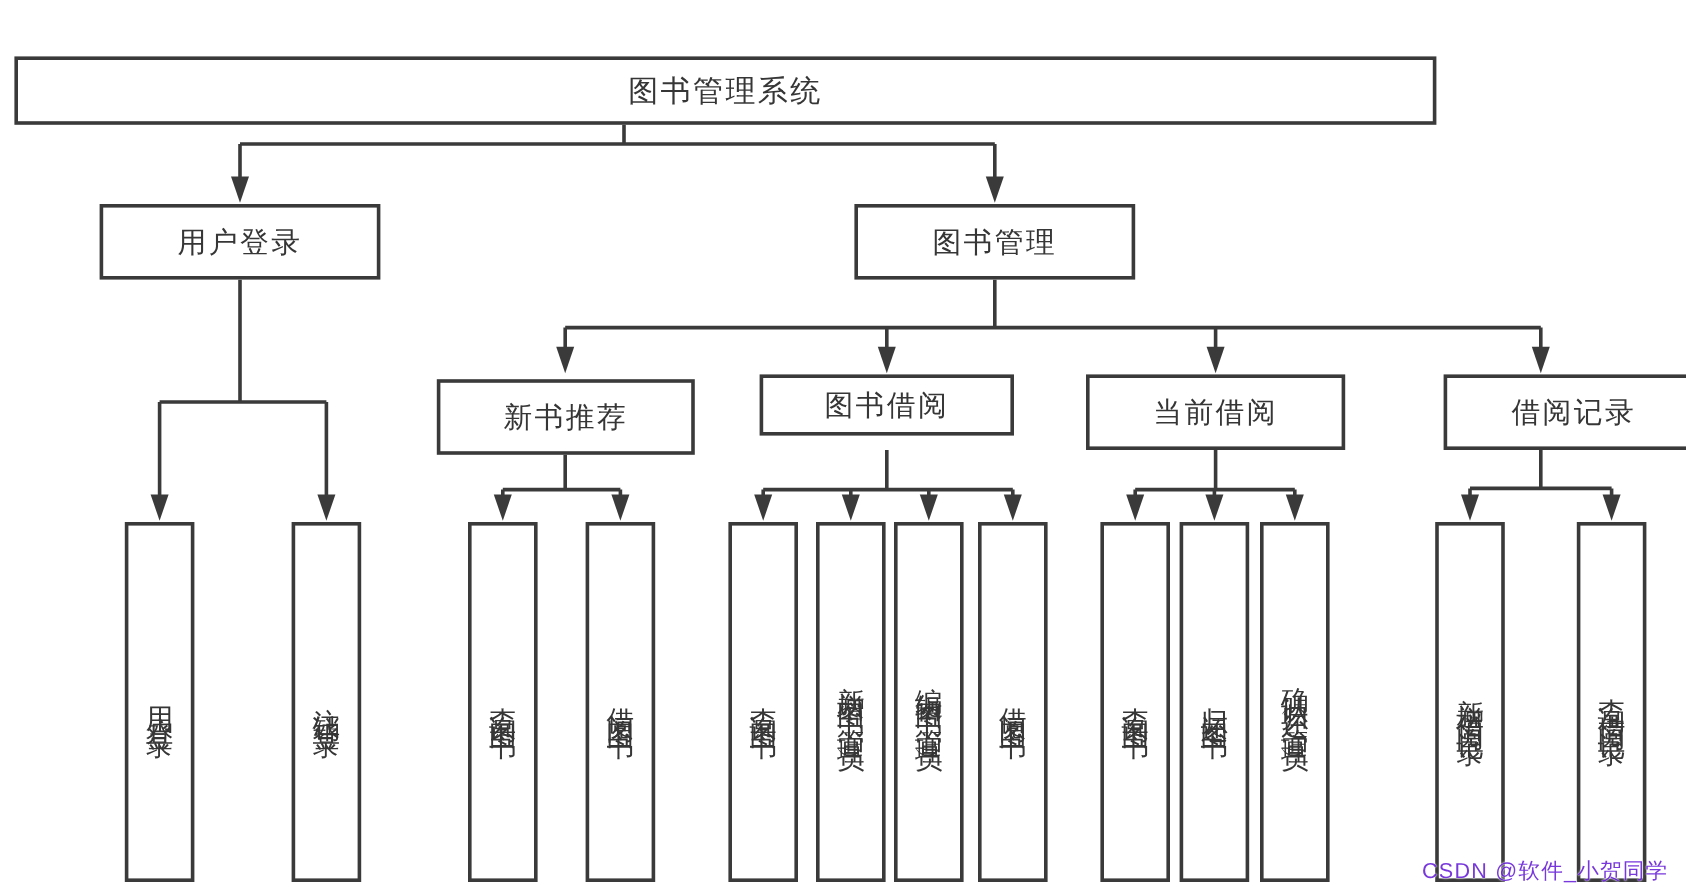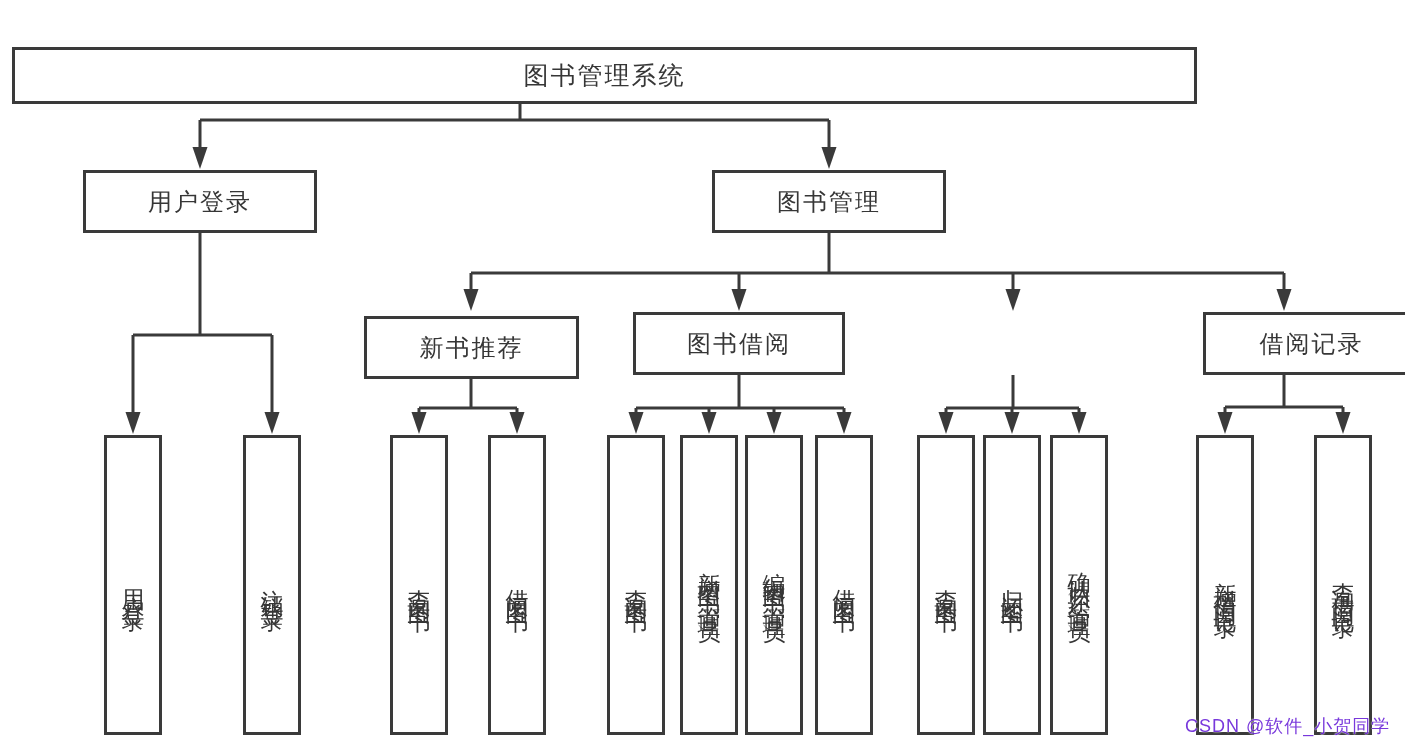--- a/index.html
+++ b/index.html
@@ -99,22 +99,25 @@
   <div class="node h" style="left:83px;top:170px;width:234px;height:63px;">
     <span>用户登录</span>
   </div>
   <div class="node h" style="left:712px;top:170px;width:234px;height:63px;align-items:center;">
     <span>图书管理</span>
   </div>
 
   <div class="node h" style="left:364px;top:316px;width:215px;height:63px;">
     <span>新书推荐</span>
   </div>
-  <div class="node h" style="left:633px;top:312px;width:212px;height:63px;">
+  <div class="node h" style="left:633px;top:312px;width:212px;height:51px;">
     <span>图书借阅</span>
+  </div>
+  <div class="node h" style="left:905px;top:312px;width:216px;height:63px;">
+    <span>当前借阅</span>
   </div>
   <div class="node h" style="left:1203px;top:312px;width:217px;height:63px;">
     <span>借阅记录</span>
   </div>
 
   <div class="node v" style="left:104px;">
     <span>用户登录</span>
   </div>
   <div class="node v" style="left:243px;">
     <span>注销登录</span>

